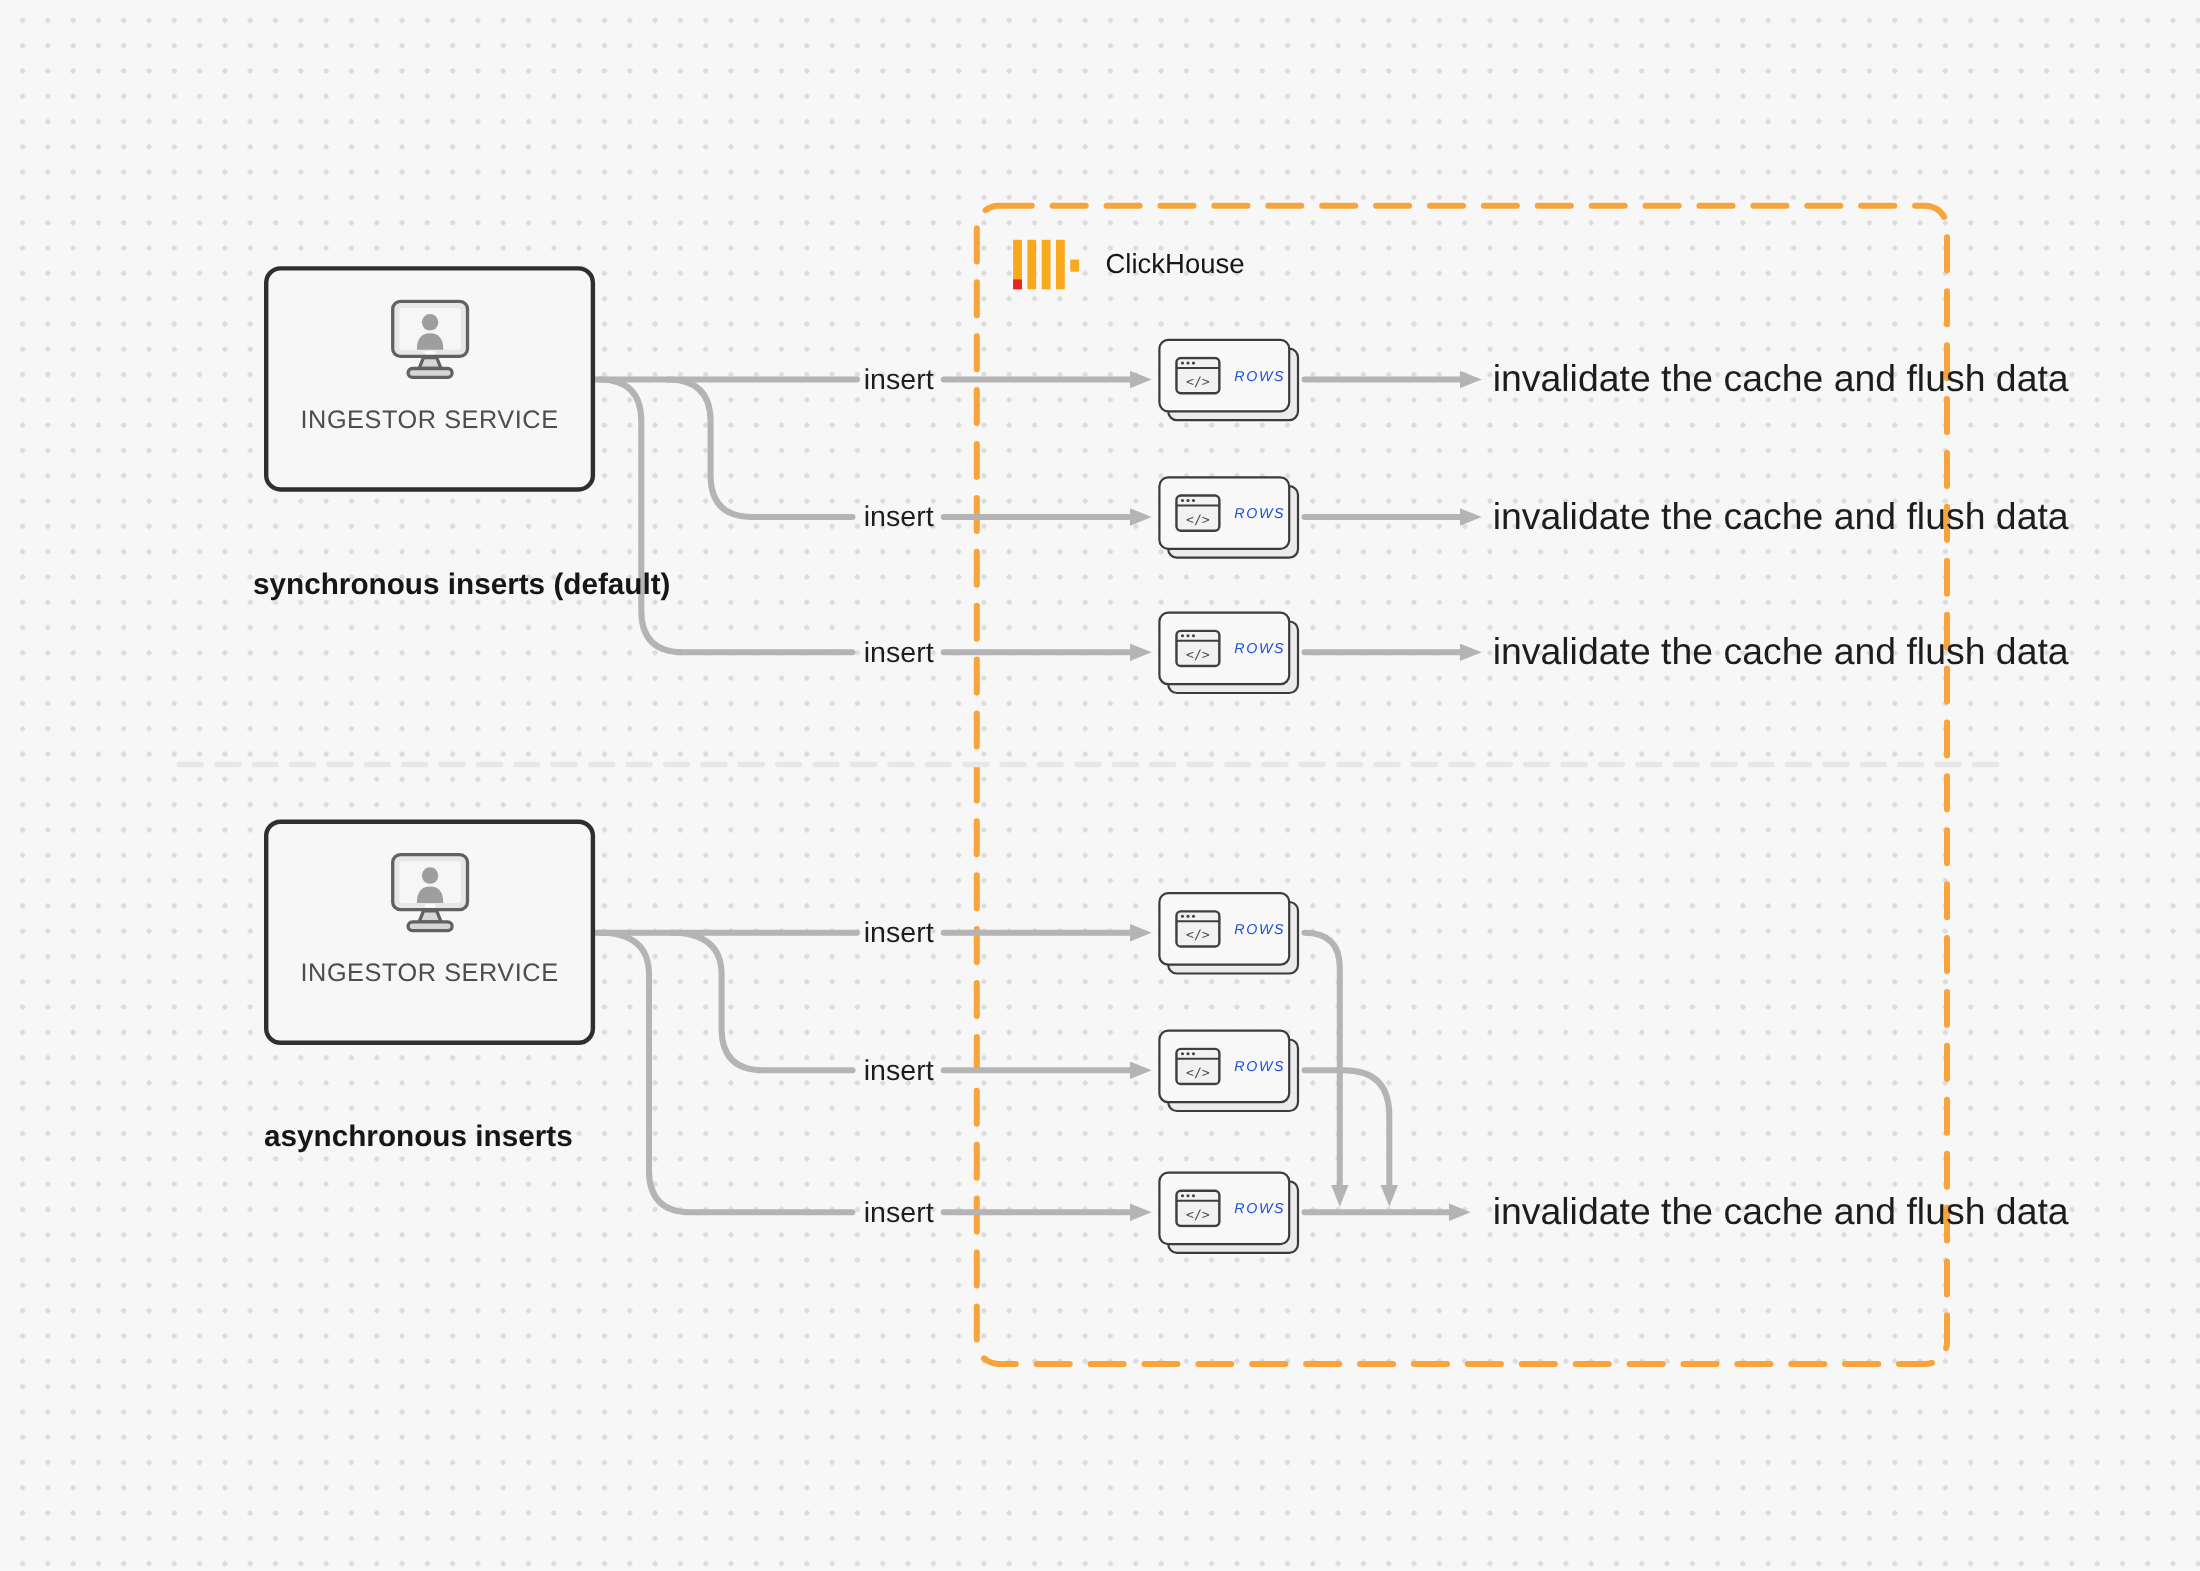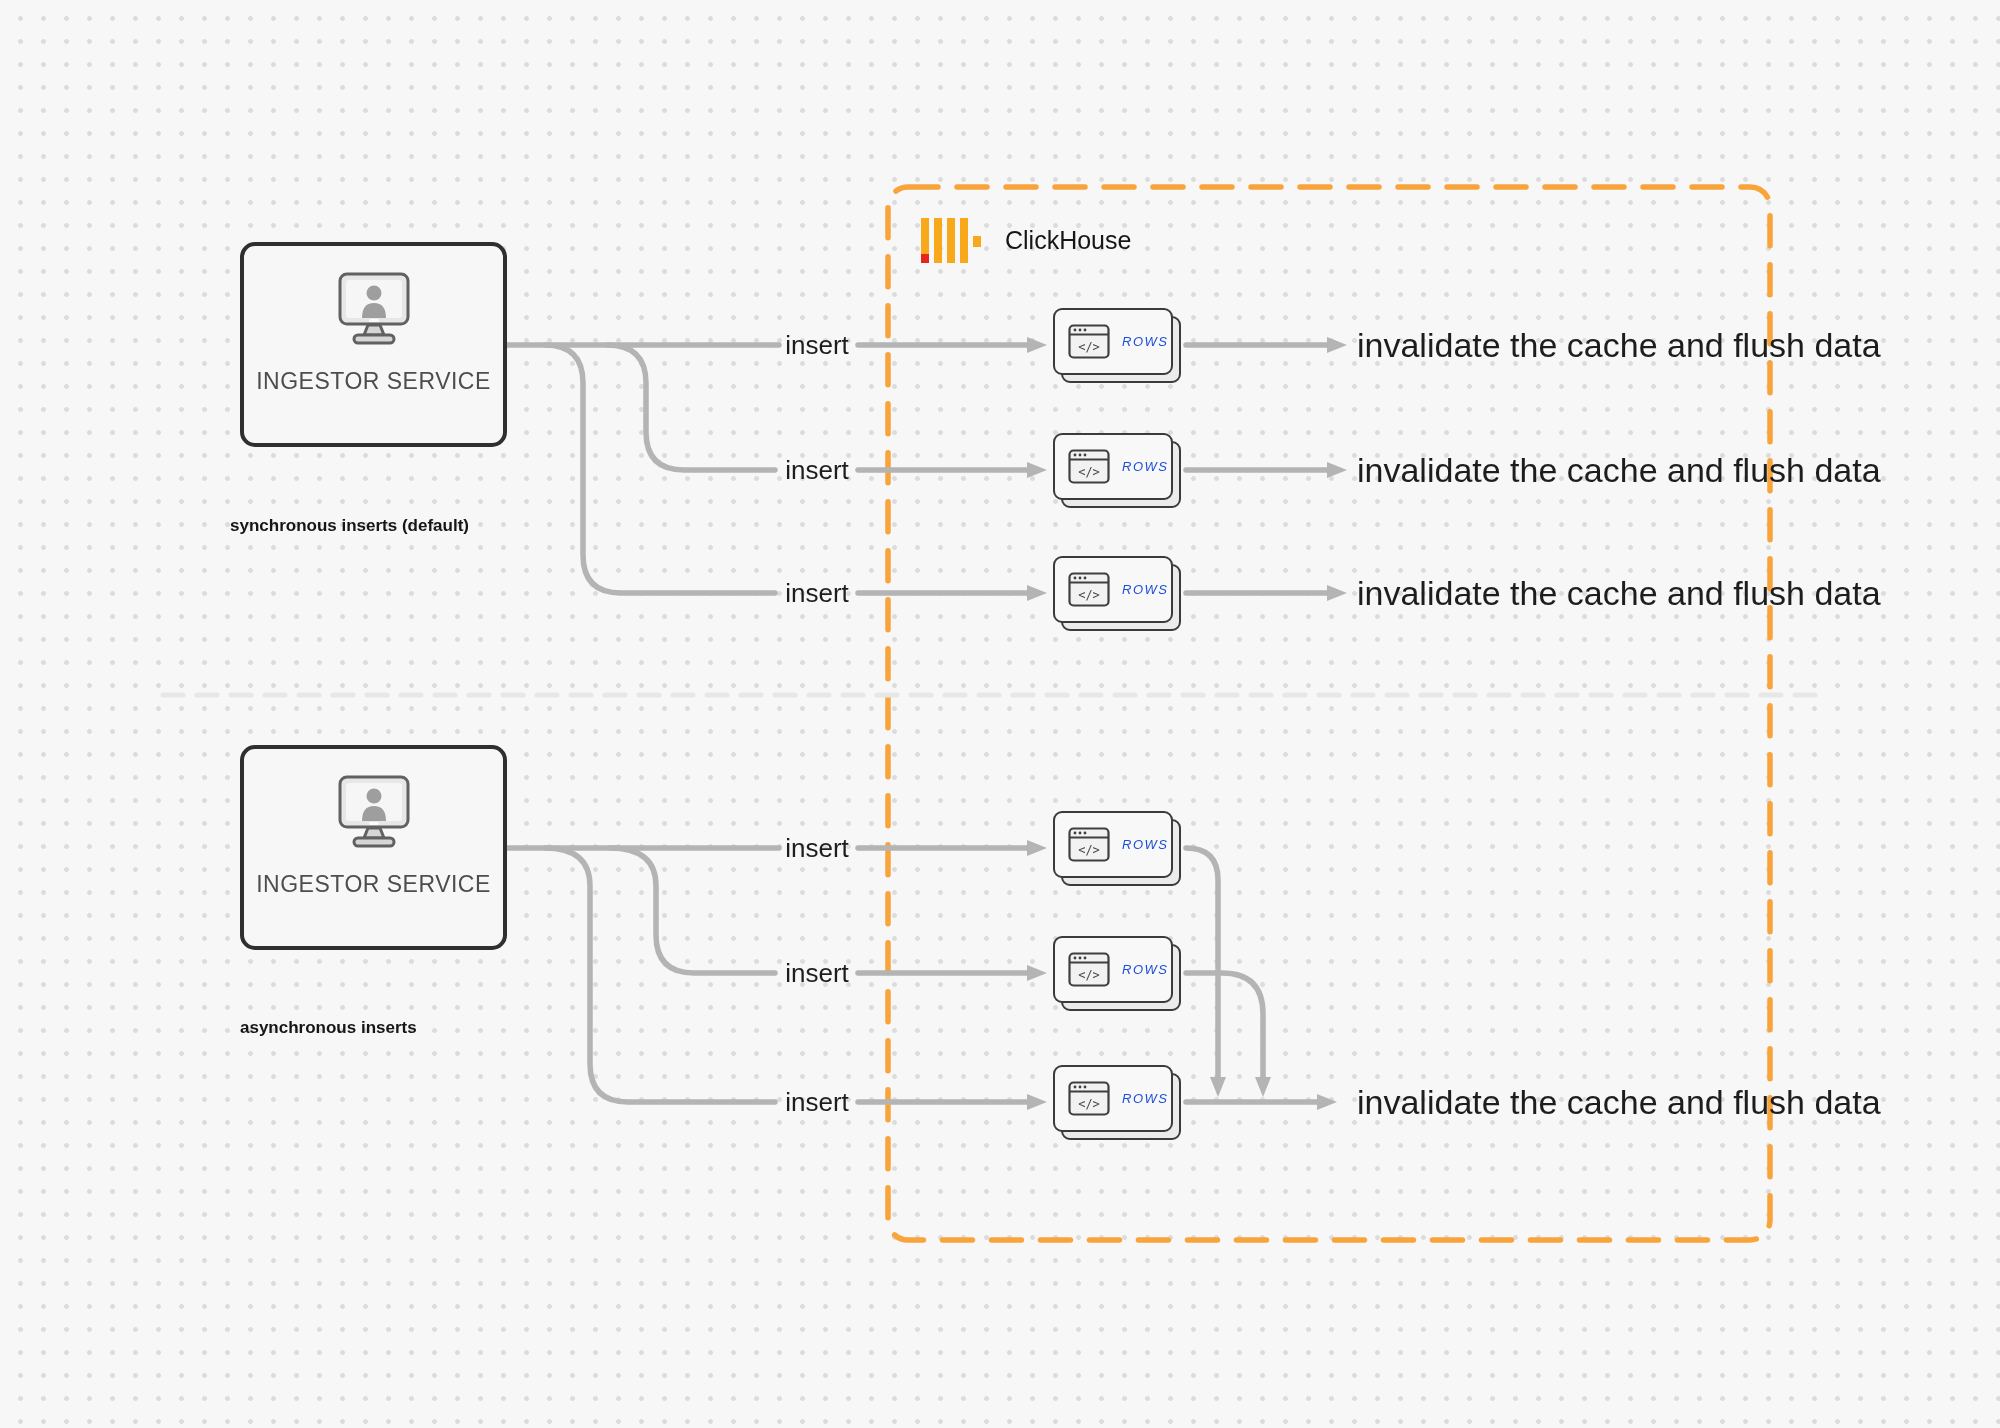--- a/index.html
+++ b/index.html
@@ -22,30 +22,30 @@
     background-position:9px 7px;
     overflow:hidden;
   }
   svg.connector-layer{position:absolute;left:0;top:0;}
   .conn{stroke:var(--connector-gray);stroke-width:5.5;fill:none;stroke-linecap:round;stroke-linejoin:round;}
   .arrow-fill{fill:var(--connector-gray);}
   .orange-rect{stroke:var(--accent-orange);stroke-width:5.5;fill:none;stroke-dasharray:30 19;stroke-linecap:round;}
   .divider{stroke:var(--divider-gray);stroke-width:5;fill:none;stroke-dasharray:20 14;stroke-linecap:round;}
 
   .ingestor-box{
-    position:absolute;width:267px;height:205px;box-sizing:border-box;
+    position:absolute;width:301px;height:205px;box-sizing:border-box;
     background:#f7f7f7;border:4px solid var(--box-border);border-radius:15px;
     display:flex;flex-direction:column;align-items:center;justify-content:flex-start;
     padding-top:26px;
   }
   .ingestor-label{
     margin-top:14px;font-size:23px;color:#4d4d4d;letter-spacing:.5px;white-space:nowrap;
   }
   .caption{
-    position:absolute;font-size:17px;font-weight:bold;color:#161616;white-space:nowrap;
+    position:absolute;font-size:27px;font-weight:bold;color:#161616;white-space:nowrap;
   }
   .insert-label{
     position:absolute;transform:translate(-50%,-50%);
     font-size:26px;color:var(--text-dark);white-space:nowrap;
   }
   .invalidate-label{
     position:absolute;transform:translateY(-50%);
     font-size:34px;color:var(--text-dark);white-space:nowrap;
   }
   .rows-stack{position:absolute;width:128px;height:75px;}

